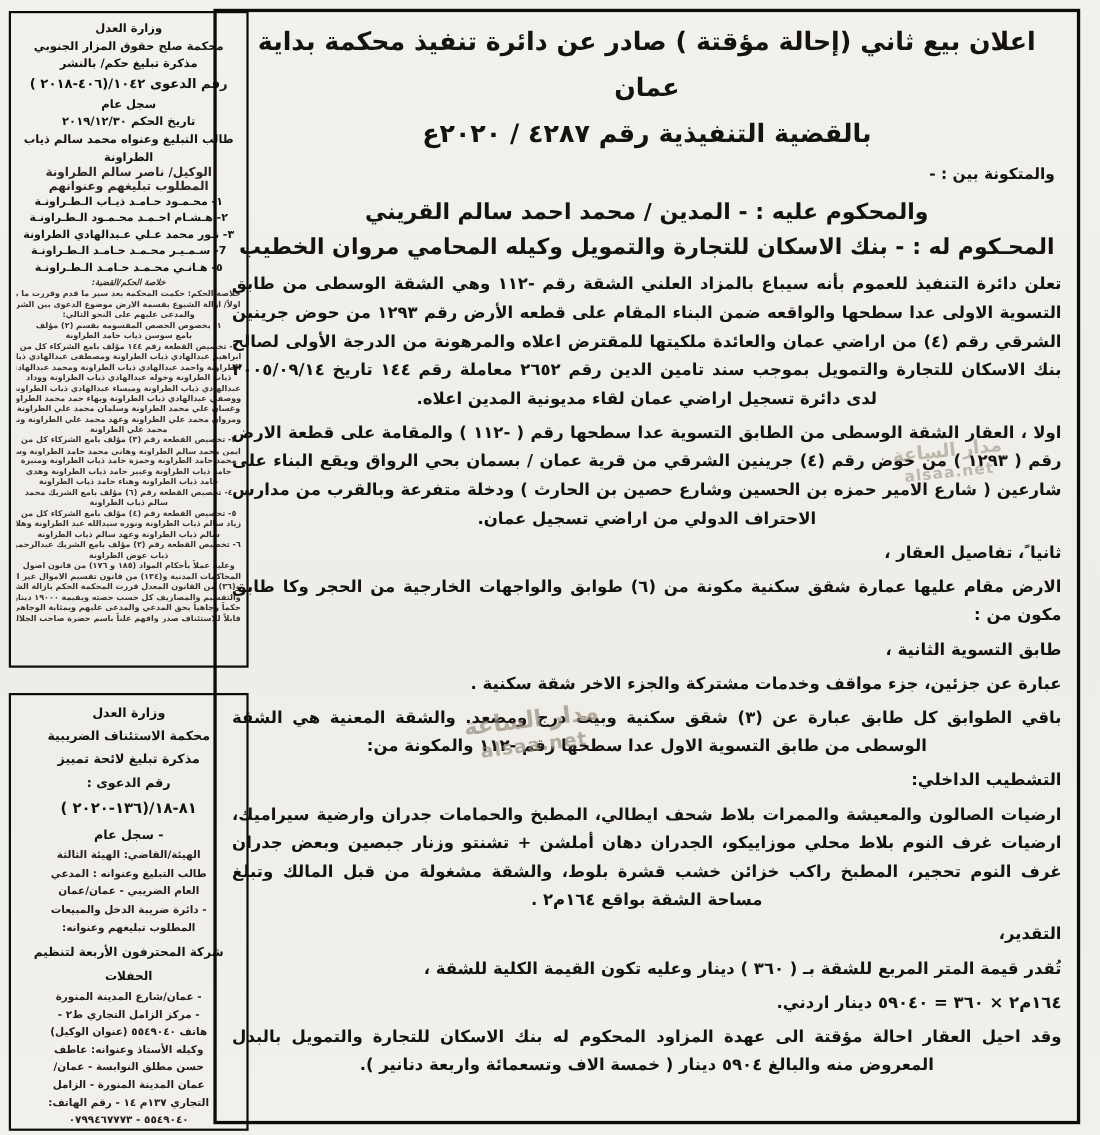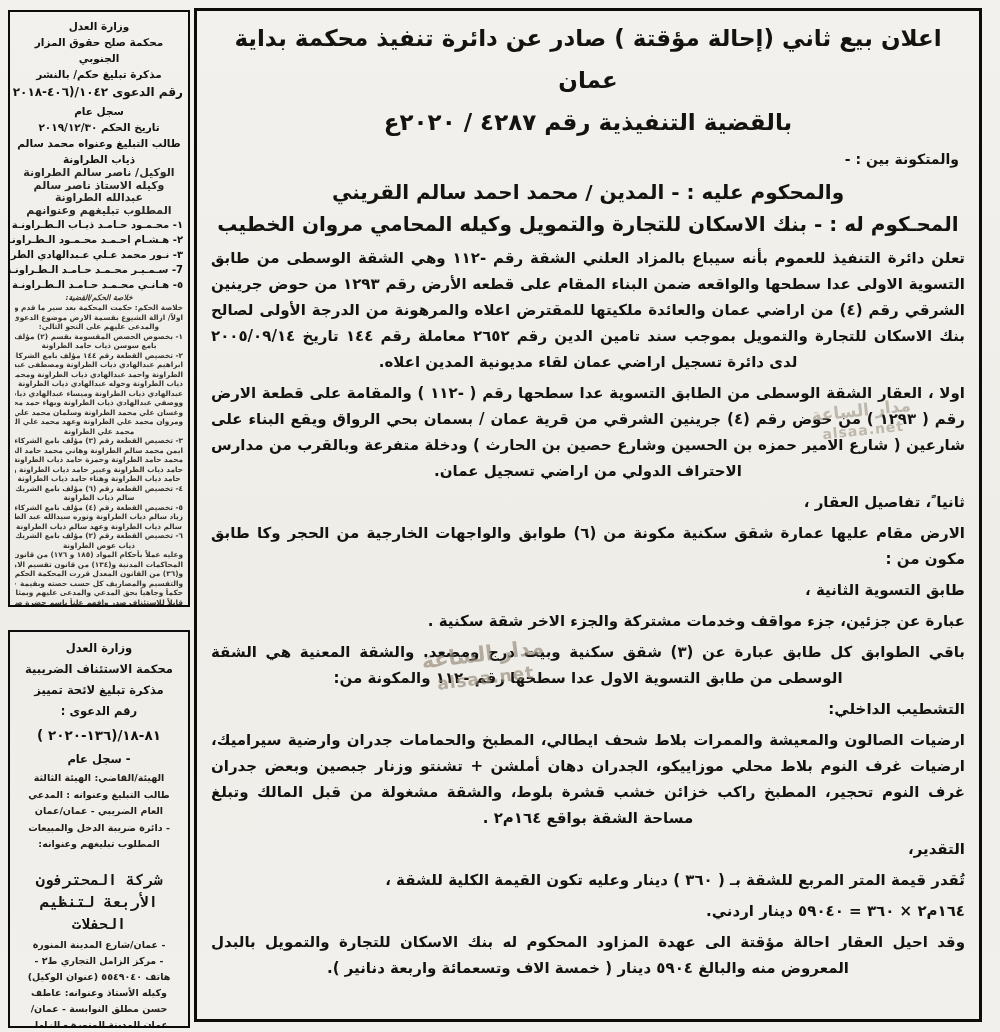--- a/index.html
+++ b/index.html
@@ -20,35 +20,35 @@
   .m-title{font-size:23px;font-weight:bold;text-align:center;line-height:42px;letter-spacing:-0.2px;}
   .m-sub{font-size:14px;font-weight:bold;text-align:right;line-height:33px;padding-right:6px;}
   .m-party{font-size:20px;font-weight:bold;text-align:center;line-height:32px;}
   .m-body{margin-top:4px;}
   .para{font-size:15px;font-weight:bold;line-height:26px;text-align:justify;margin:5px 0 0 0;}
   .para.center-last{text-align-last:center;}
   .heading{font-size:15px;font-weight:bold;line-height:26px;text-align:right;margin:5px 0 0 0;}
   
   .side-box{
     position:absolute;box-sizing:border-box;border:2px solid #0d0c0a;
-    left:8px;width:182px;text-align:center;font-weight:bold;
+    left:8px;width:218px;text-align:center;font-weight:bold;
     padding:6px 5px;overflow:hidden;
   }
   .box1{top:10px;height:597px;}
   .box2{top:630px;height:398px;}
   .s-line{font-size:10.5px;line-height:16px;}
   .s-case{font-size:12px;line-height:21px;white-space:nowrap;}
   .s-small{font-size:11px;line-height:12.5px;color:#2b2825;}
   .s-party{font-size:10px;line-height:15px;letter-spacing:0.8px;white-space:nowrap;}
   .s-tinytitle{font-size:7.5px;line-height:11px;color:#353026;font-style:italic;}
   .s-tiny{font-size:7.3px;line-height:9.5px;color:#3a352c;text-align:center;white-space:nowrap;overflow:hidden;}
   .b2-line{font-size:11.5px;line-height:21px;}
   .b2-case{font-size:13.5px;line-height:27px;white-space:nowrap;}
   .b2-small{font-size:9.5px;line-height:16.5px;color:#242019;}
-  .b2-company{font-size:15px;line-height:22px;margin-top:18px;font-family:Liberation Mono, monospace;}
+  .b2-company{font-size:11px;line-height:22px;margin-top:2px;}
   .b2-addr{font-size:9.5px;line-height:16px;color:#242019;}
   
   .wm{position:absolute;text-align:center;font-weight:bold;pointer-events:none;}
   .wm .wm-ar{display:block;}
   .wm .wm-en{display:block;font-weight:bold;}
   .wm-main-1{left:222px;top:630px;width:130px;color:rgba(146,135,118,0.65);transform:rotate(-7deg);}
   .wm-main-1 .wm-ar{font-size:21px;line-height:26px;}
   .wm-main-1 .wm-en{font-size:17px;line-height:22px;letter-spacing:1px;}
   .wm-main-2{left:610px;top:388px;width:110px;color:rgba(150,140,122,0.55);transform:rotate(-6deg);}
   .wm-main-2 .wm-ar{font-size:17px;line-height:22px;}
@@ -60,21 +60,20 @@
 <div class="side-box box1">
   <div class="s-line">وزارة العدل</div>
   <div class="s-line">محكمة صلح حقوق المزار الجنوبي</div>
   <div class="s-line">مذكرة تبليغ حكم/ بالنشر</div>
   <div class="s-case">رقم الدعوى ١٠٤٢/(٤٠٦-٢٠١٨ )</div>
   <div class="s-line">سجل عام</div>
   <div class="s-line">تاريخ الحكم ٢٠١٩/١٢/٣٠</div>
   <div class="s-line">طالب التبليغ وعنواه محمد سالم ذياب الطراونة</div>
   <div>
       <div class="s-small">الوكيل/ ناصر سالم الطراونة</div>
-      <div class="s-small">وكيله الاستاذ ناصر سالم عبدالله الطراونة</div>
       <div class="s-small">المطلوب تبليغهم وعنوانهم</div>
     </div>
   <div>
       <div class="s-party">١- محـمـود حـامـد ذيـاب الـطـراونـة</div>
       <div class="s-party">٢- هـشـام احـمـد محـمـود الـطـراونـة</div>
       <div class="s-party">٣- نـور محمد عـلي عـبدالهادي الطراونة</div>
       <div class="s-party">7- سـمـيـر محـمـد حـامـد الـطـراونـة</div>
       <div class="s-party">٥- هـانـي محـمـد حـامـد الـطـراونـة</div>
     </div>
   <div class="s-tinytitle">خلاصة الحكم/القضية:</div>

